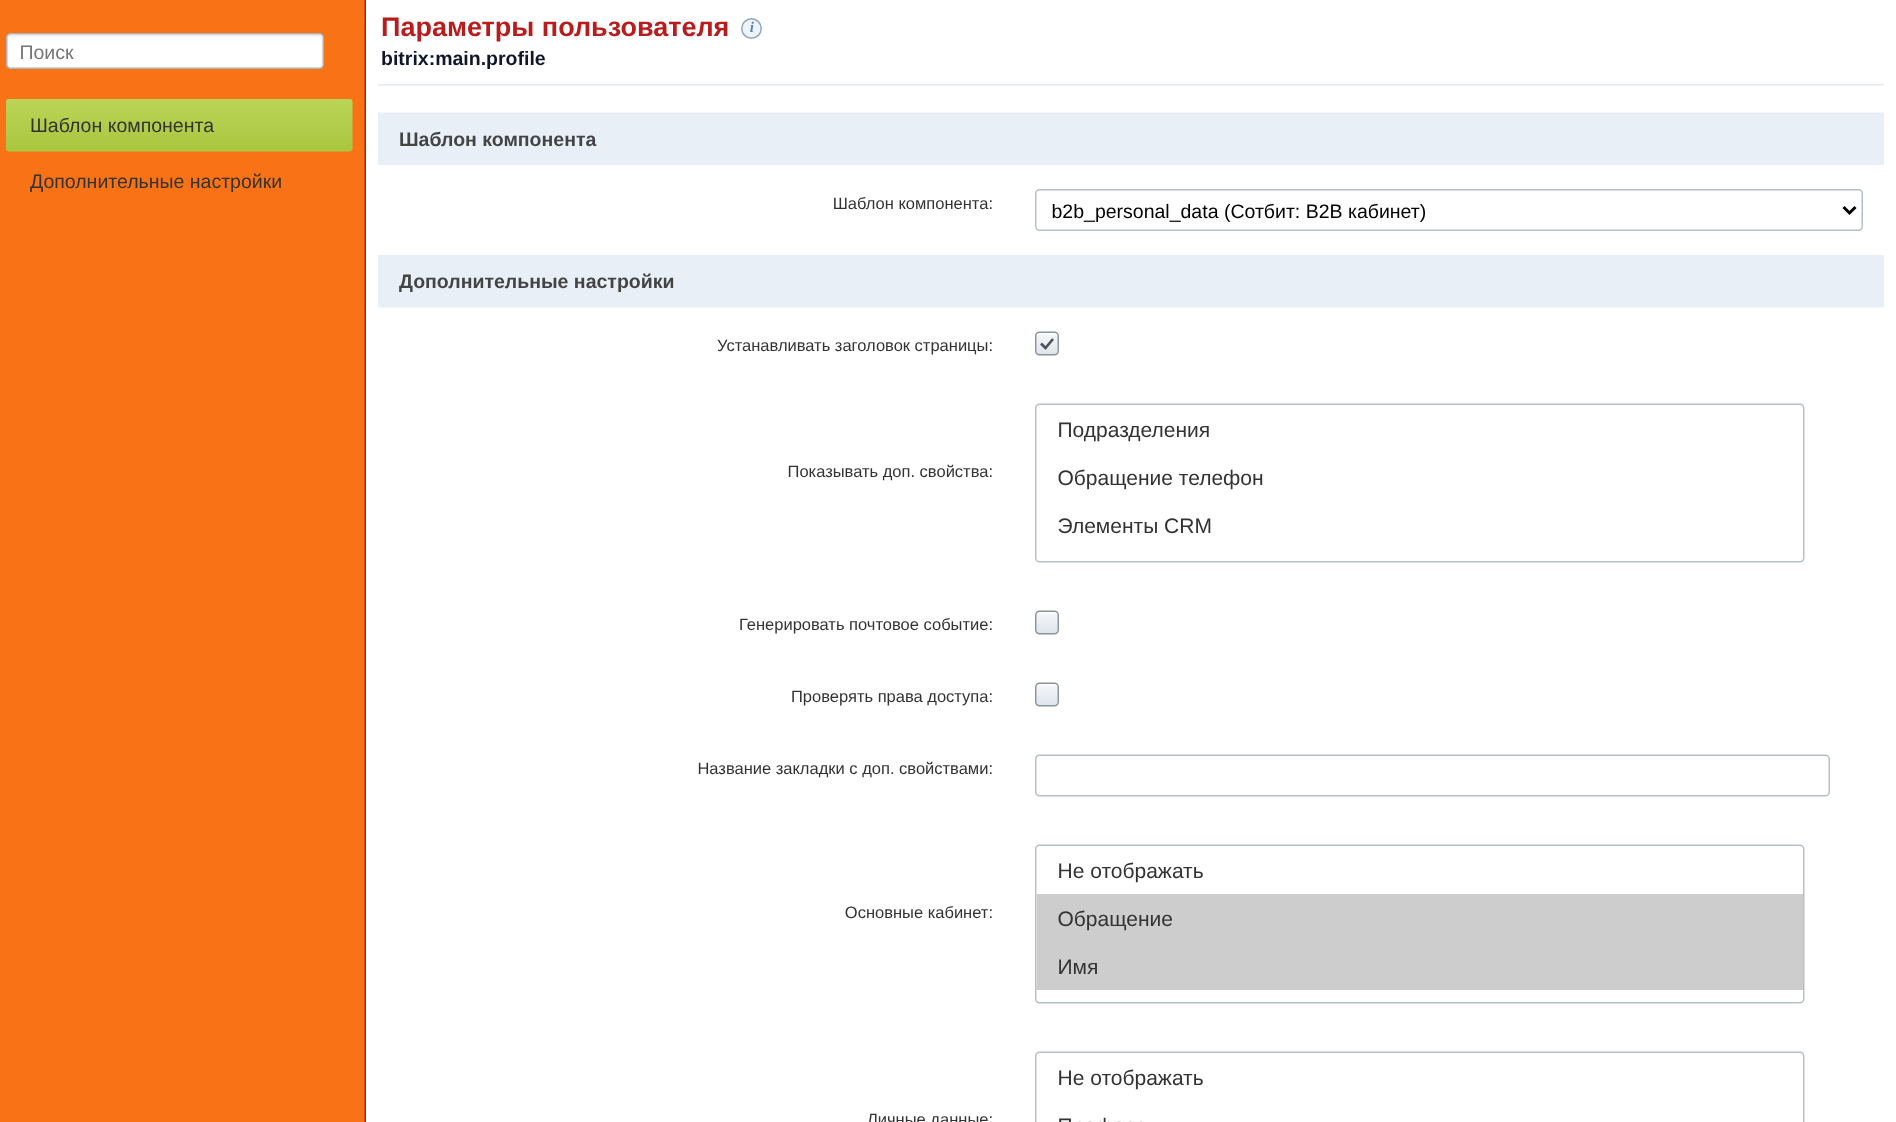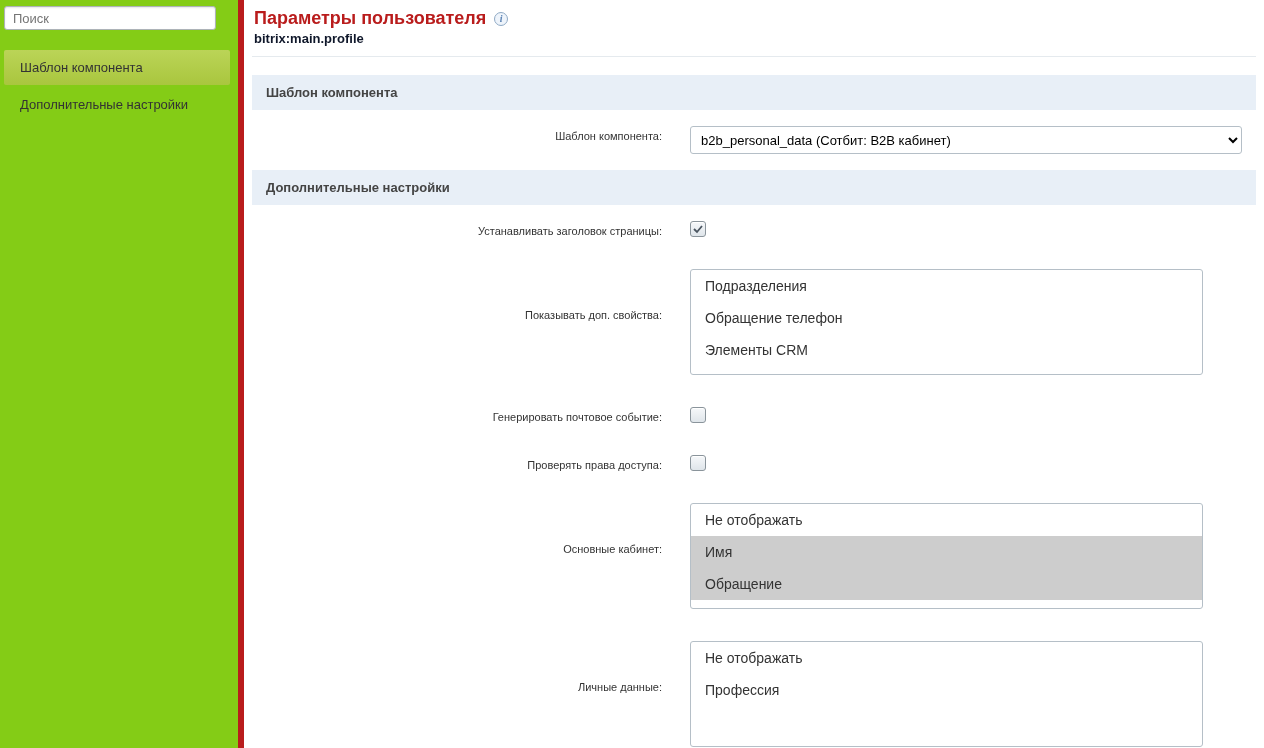--- a/index.html
+++ b/index.html
@@ -10,23 +10,23 @@
     color: #333;
     background: #fff;
   }
   .layout {
     display: grid;
     grid-template-columns: 244px 1fr;
     height: 748px;
   }
   
   .sidebar {
-    background: #84cc16;
-    border-right: 6px solid #b91c1c;
-    padding-top: 0;
+    background: #f97316;
+    border-right: 1px solid #b91c1c;
+    padding-top: 16px;
   }
   .search-wrap {
     padding: 6px 8px 18px 4px;
   }
   .search-input {
     width: 212px;
     height: 24px;
     border: 1px solid #adb3b8;
     border-radius: 3px;
     padding: 2px 8px;
@@ -228,28 +228,34 @@
 
     <div class="form-row">
       <div class="form-label">Проверять права доступа:</div>
       <div class="form-control">
         <span class="chk">
           
         </span>
       </div>
     </div>
 
+    <div class="form-row">
+      <div class="form-label">Название закладки с доп. свойствами:</div>
+      <div class="form-control">
+        <input type="text" class="wide" value="" style="">
+      </div>
+    </div>
 
     <div class="form-row">
       <div class="form-label" style="padding-top:40px;">Основные кабинет:</div>
       <div class="form-control">
         <div class="multi">
           <div class="opt">Не отображать</div>
+          <div class="opt sel">Обращение</div>
           <div class="opt sel">Имя</div>
-          <div class="opt sel">Обращение</div>
         </div>
       </div>
     </div>
 
     <div class="form-row">
       <div class="form-label" style="padding-top:40px;">Личные данные:</div>
       <div class="form-control">
         <div class="multi">
           <div class="opt">Не отображать</div>
           <div class="opt">Профессия</div>

